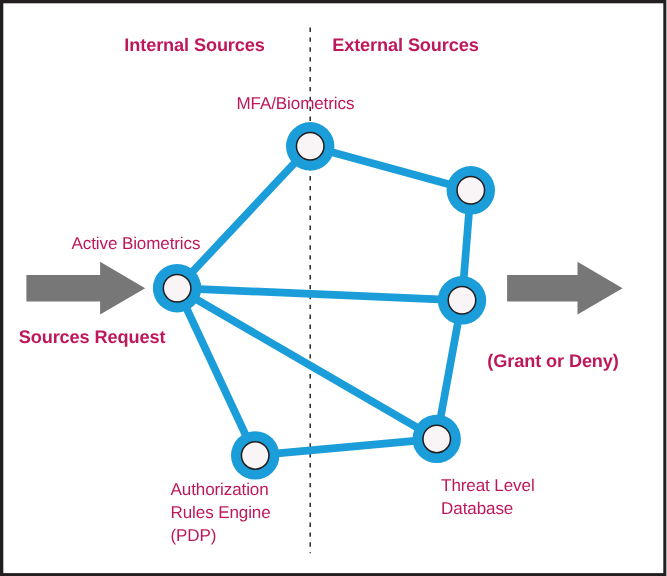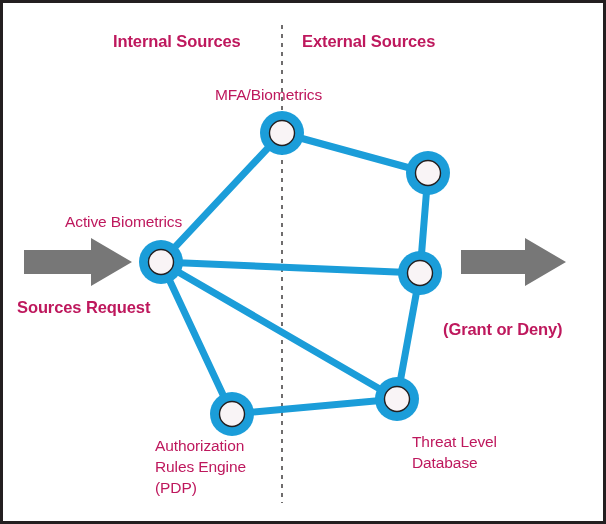--- a/index.html
+++ b/index.html
@@ -110,21 +110,21 @@
   <div class="label section" style="left:110px; top:28px;">Internal Sources</div>
 
   <div class="label" style="left:212px; top:81px;">MFA/Biometrics</div>
 
   <div class="label section" style="left:299px; top:28px;">External Sources</div>
 
 
   <div class="label" style="left:62px; top:208px;">Active Biometrics</div>
 
 
-  <div class="label multiline" style="left:409px; top:428px;">Threat Level
+  <div class="label multiline" style="left:398px; top:428px;">Threat Level
 Database</div>
 
   <div class="label multiline" style="left:152px; top:432px;">Authorization
 Rules Engine
 (PDP)</div>
 
   <div class="label bold" style="left:14px; top:294px;">Sources Request</div>
 
 
   <div class="label bold" style="left:440px; top:316px;text-align:center;">(Grant or Deny)</div>

